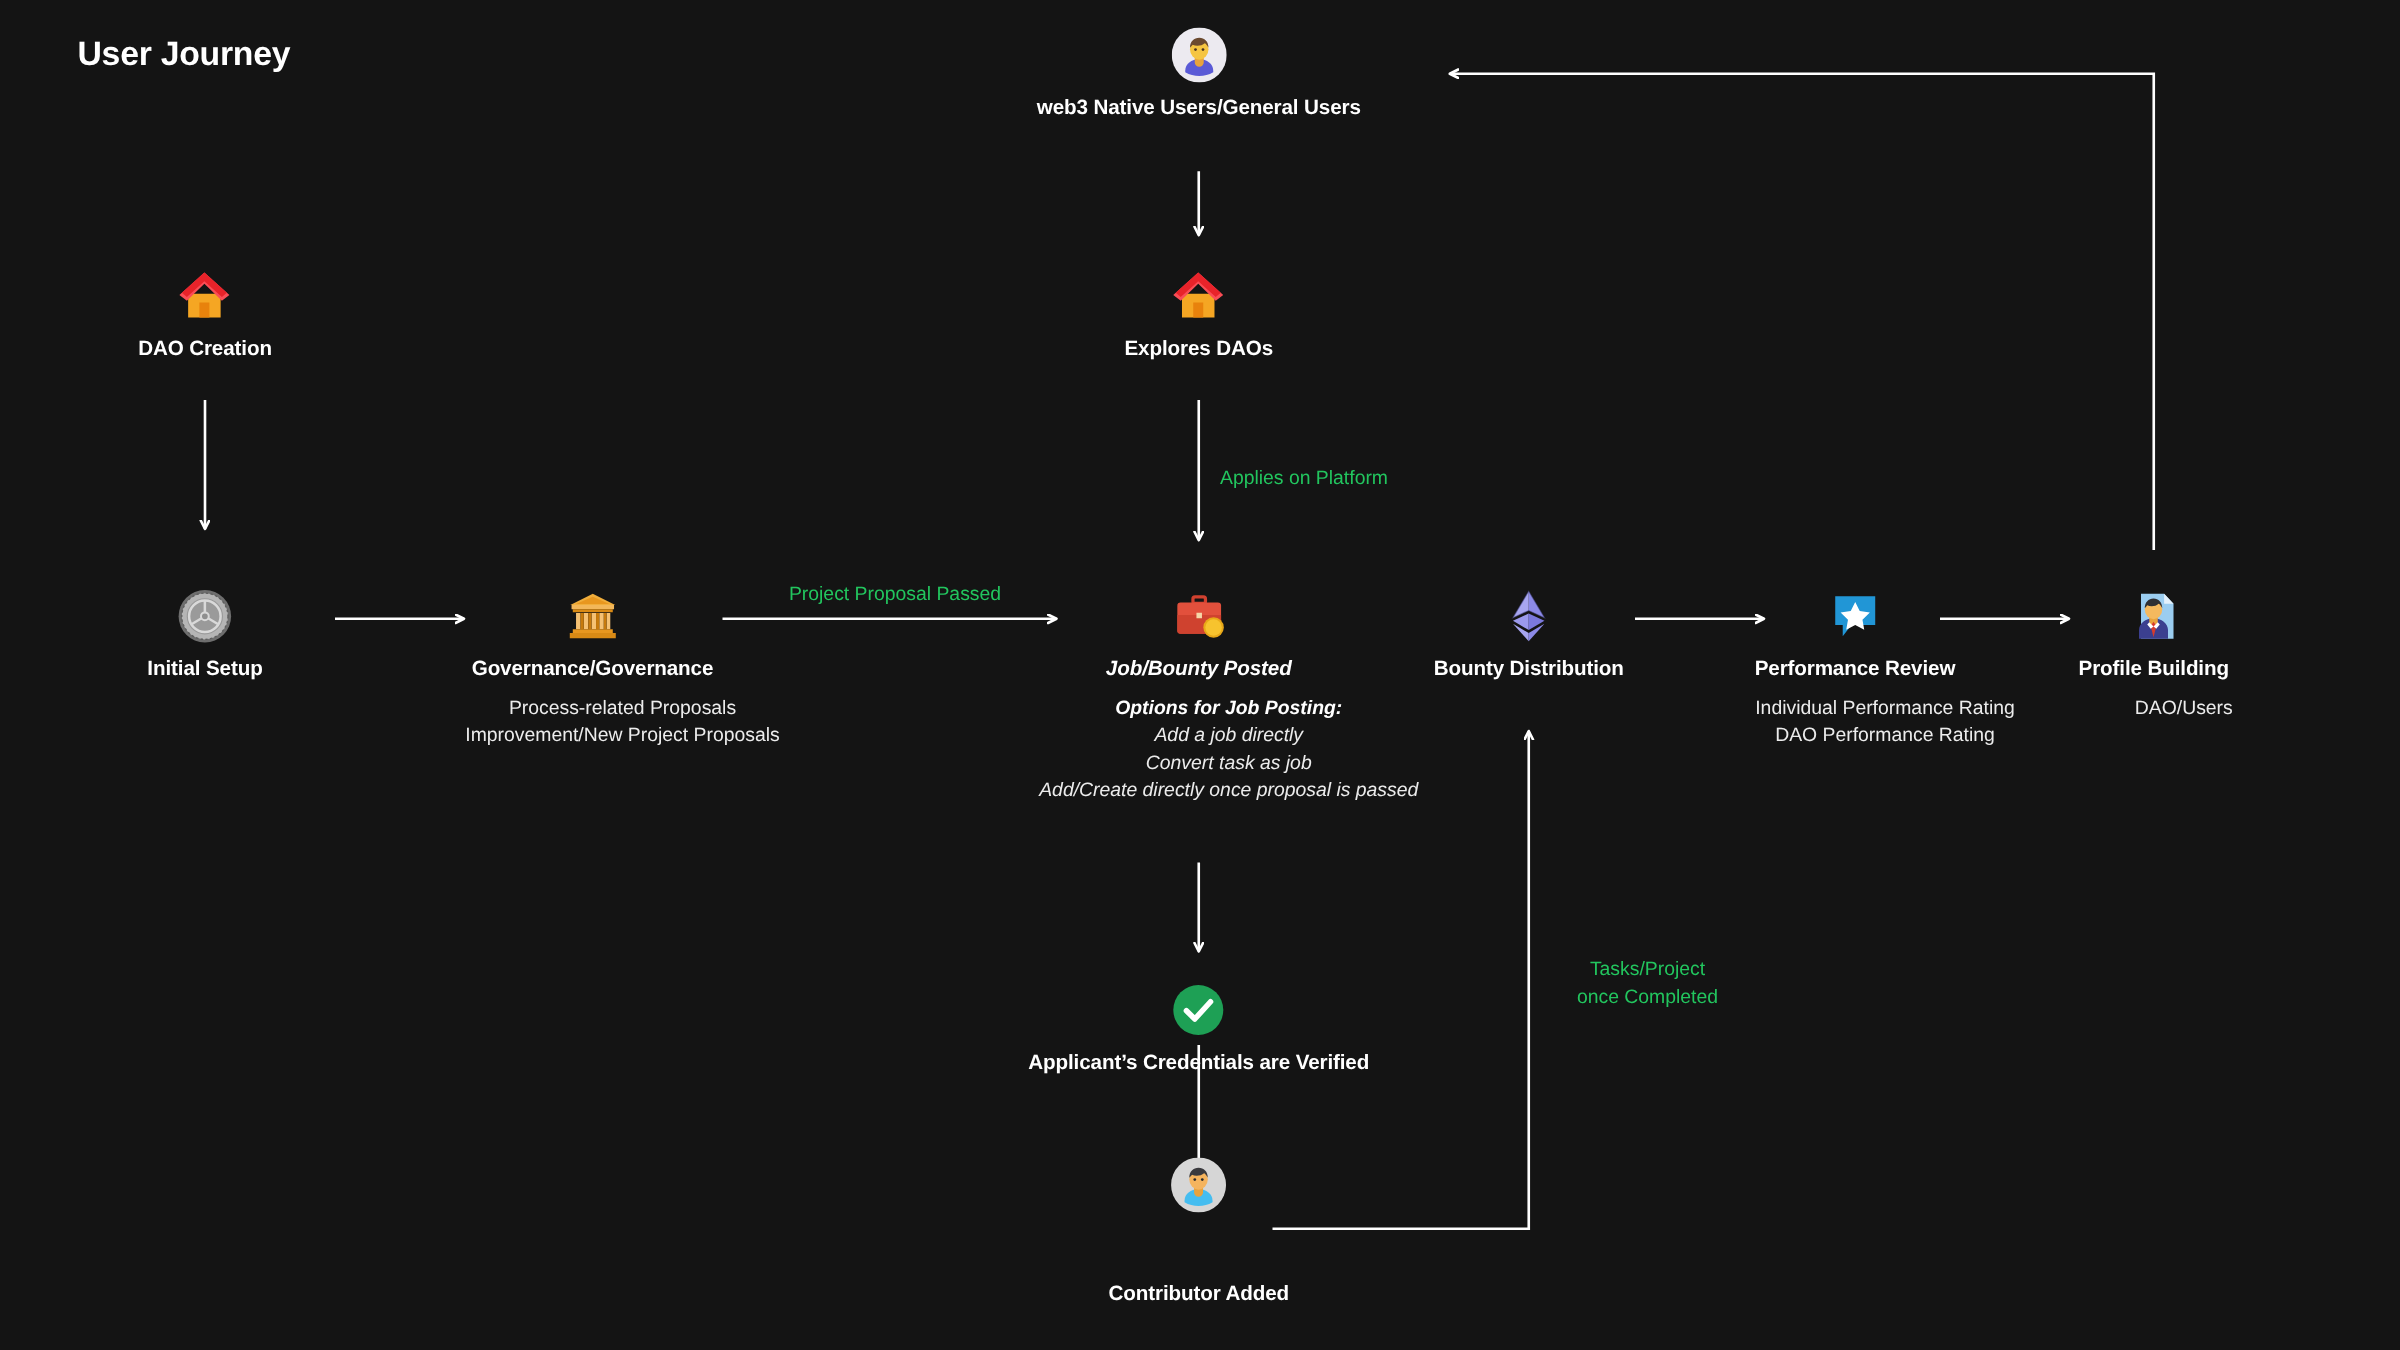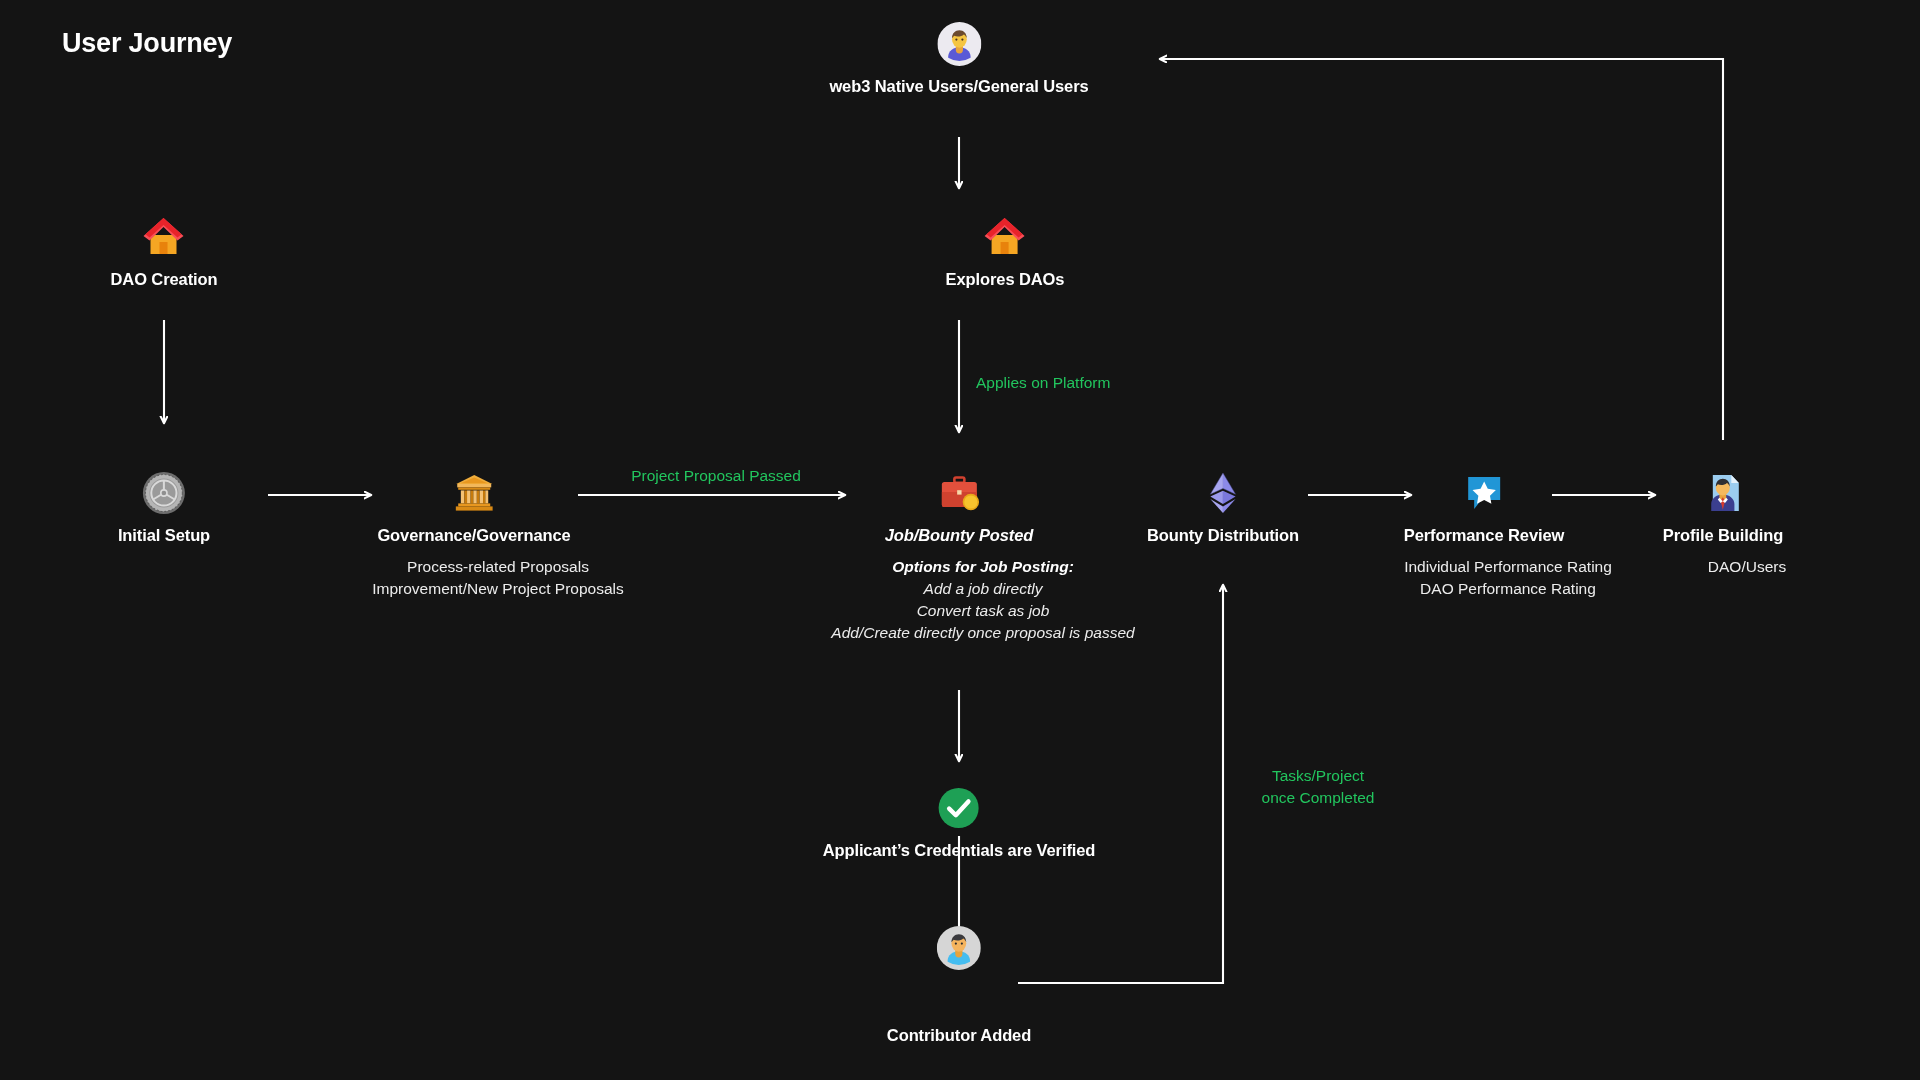--- a/index.html
+++ b/index.html
@@ -140,21 +140,21 @@
   <div class="node" style="left:164px; top:215px;">
     <svg class="node-icon" viewBox="0 0 44 44" xmlns="http://www.w3.org/2000/svg">
       <rect x="9" y="20" width="26" height="19" fill="#f5a623"></rect>
       <path d="M22 3 L42 21 L36 25.5 L22 12 L8 25.5 L2 21 Z" fill="#fa4d56"></path>
       <path d="M22 3 L40 19.2 L36 22.6 L22 10 L8 22.6 L4 19.2 Z" fill="#e8232a"></path>
       <rect x="18" y="27" width="8" height="12" fill="#e8820c"></rect>
     </svg>
     <div class="node-label">DAO Creation</div>
   </div>
 
-  <div class="node" style="left:1005px; top:215px;">
+  <div class="node" style="left:959px; top:215px;">
     <svg class="node-icon" viewBox="0 0 44 44" xmlns="http://www.w3.org/2000/svg">
       <rect x="9" y="20" width="26" height="19" fill="#f5a623"></rect>
       <path d="M22 3 L42 21 L36 25.5 L22 12 L8 25.5 L2 21 Z" fill="#fa4d56"></path>
       <path d="M22 3 L40 19.2 L36 22.6 L22 10 L8 22.6 L4 19.2 Z" fill="#e8232a"></path>
       <rect x="18" y="27" width="8" height="12" fill="#e8820c"></rect>
     </svg>
     <div class="node-label">Explores DAOs</div>
   </div>
 
   <div class="node" style="left:164px; top:471px;">

